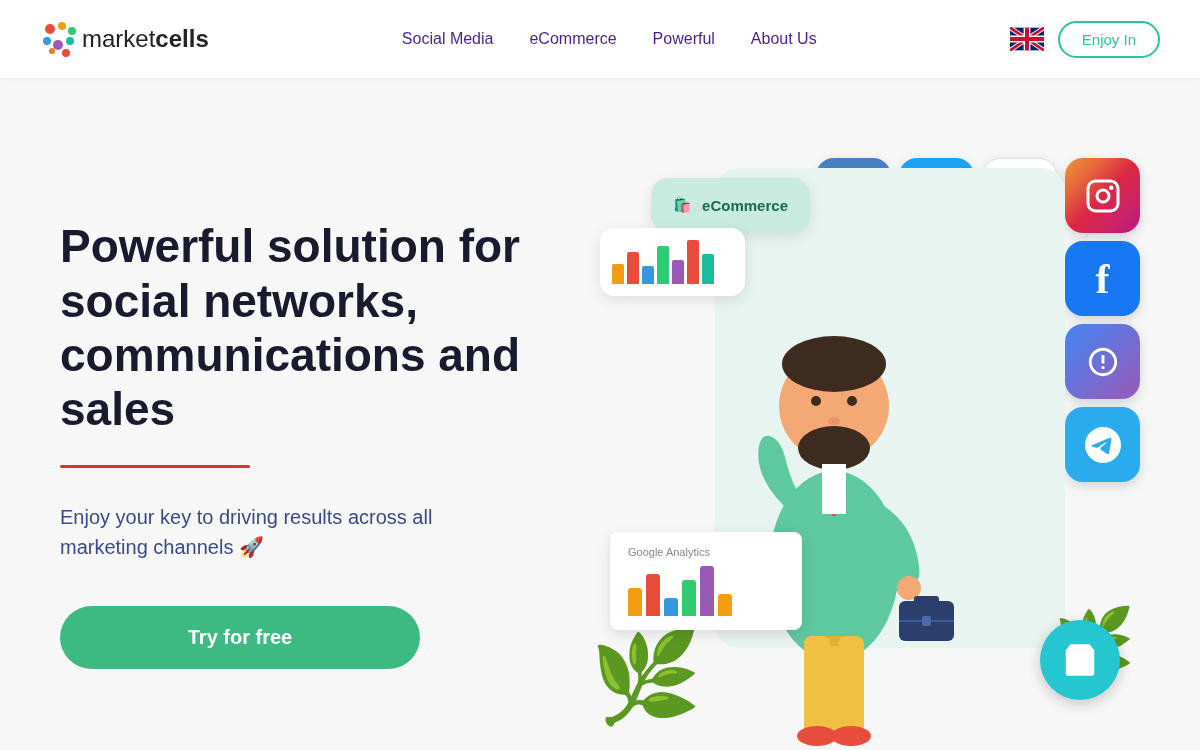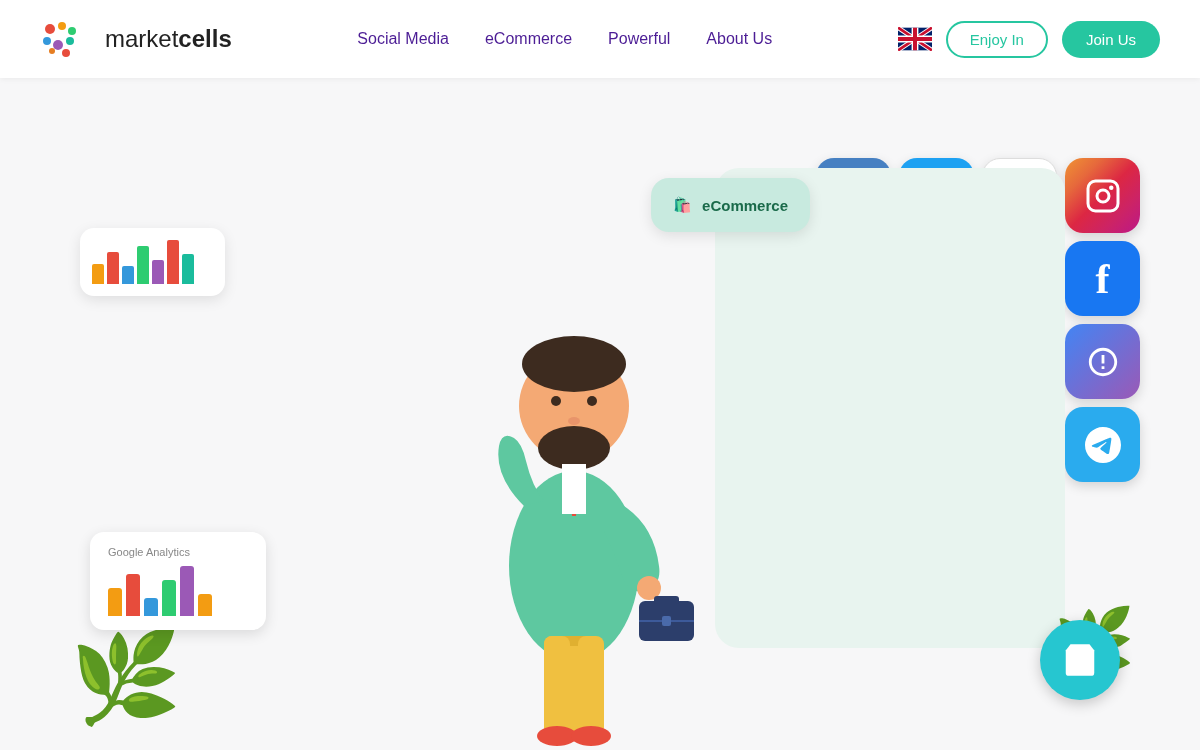--- a/index.html
+++ b/index.html
@@ -11,21 +11,21 @@
       display: flex;
       align-items: center;
       justify-content: space-between;
       padding: 0 40px;
       height: 78px;
       box-shadow: 0 1px 6px rgba(0,0,0,0.06);
     }
     .logo-area {
       display: flex;
       align-items: center;
-      gap: 25px;
+      gap: 2px;
     }
     .logo-icon {
       width: 40px;
       height: 40px;
     }
     .logo-text {
       font-size: 24px;
       font-weight: 400;
       color: #222;
     }
@@ -181,25 +181,25 @@
       box-shadow: 0 4px 14px rgba(0,0,0,0.1);
       z-index: 5;
     }
 
     
     .analytics-card {
       position: absolute;
       left: 30px;
       bottom: 120px;
       background: #fff;
-      border-radius: 14px;
+      border-radius: 8px;
       padding: 14px 18px;
       box-shadow: 0 4px 14px rgba(0,0,0,0.12);
       z-index: 5;
-      width: 176px;
+      width: 192px;
     }
     .analytics-label {
       font-size: 11px;
       color: #888;
       margin-bottom: 8px;
     }
     .analytics-bars {
       display: flex;
       align-items: flex-end;
       gap: 4px;
@@ -302,25 +302,30 @@
   <div class="nav-right">
 
     <svg class="flag" viewBox="0 0 60 40">
       <rect width="60" height="40" fill="#012169"></rect>
       <path d="M0,0 L60,40 M60,0 L0,40" stroke="#fff" stroke-width="8"></path>
       <path d="M0,0 L60,40 M60,0 L0,40" stroke="#C8102E" stroke-width="5"></path>
       <path d="M30,0 V40 M0,20 H60" stroke="#fff" stroke-width="12"></path>
       <path d="M30,0 V40 M0,20 H60" stroke="#C8102E" stroke-width="7"></path>
     </svg>
     <button class="btn-signin">Enjoy In</button>
-    <button class="btn-join">Join Us</button>
   </div>
 </nav>
 
 <section class="hero">
+  <div class="hero-left">
+    <h1 class="hero-title">Powerful solution for social networks, communications and sales</h1>
+    <div class="hero-divider"></div>
+    <p class="hero-subtitle">Enjoy your key to driving results across all marketing channels 🚀</p>
+    <button class="btn-try">Try for free</button>
+  </div>
 
   <div class="hero-right">
 
     <div class="bg-panel"></div>
 
     <div class="ecommerce-card">
       <span>🛍️</span>
       <span>eCommerce</span>
     </div>
 

